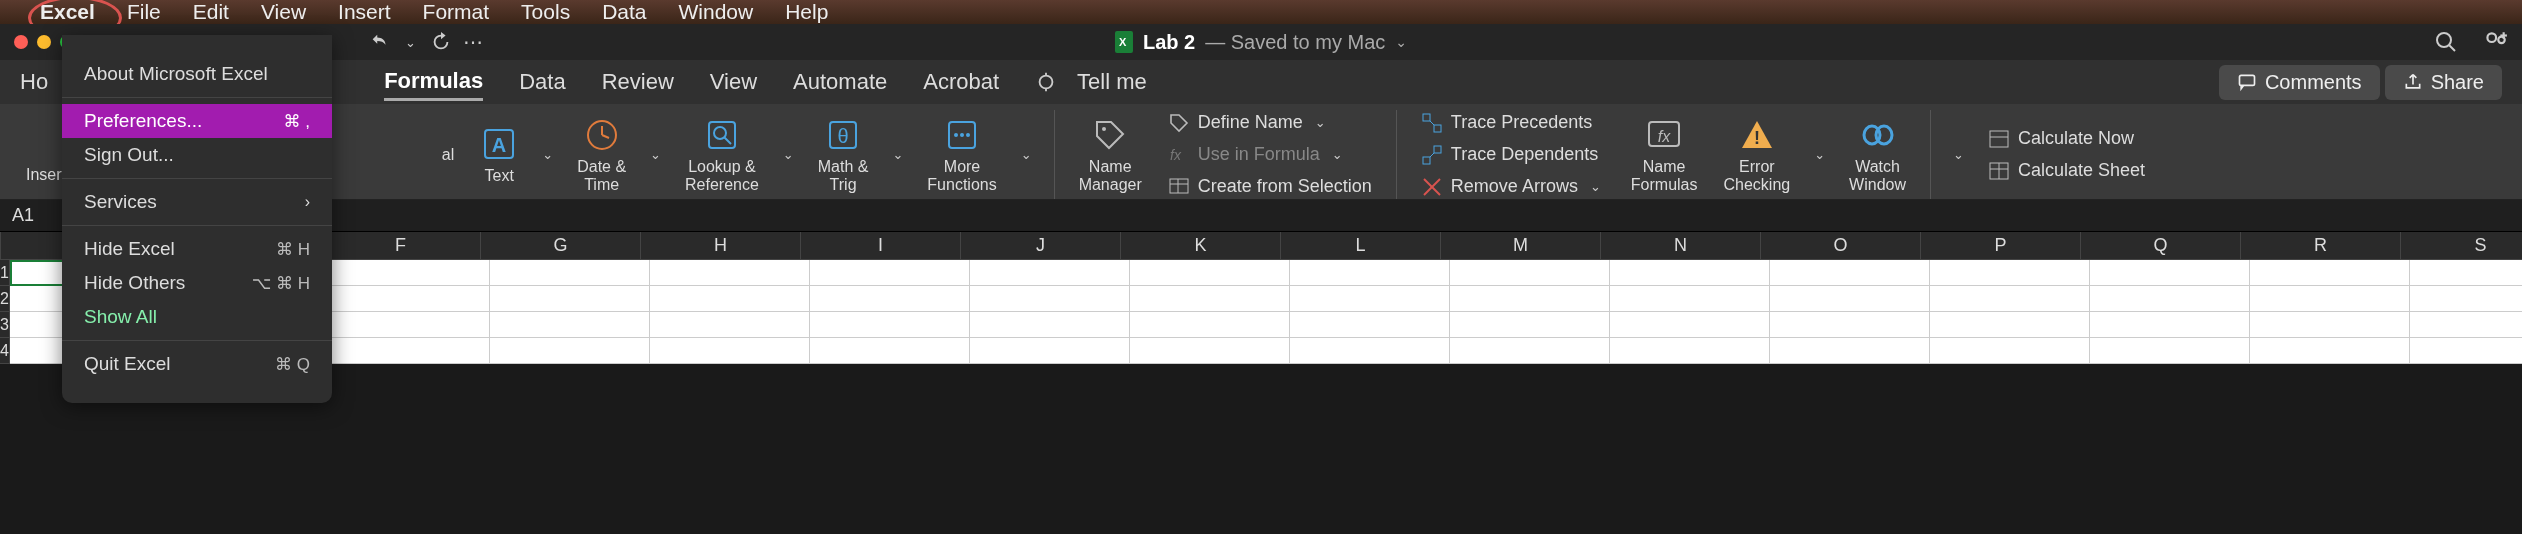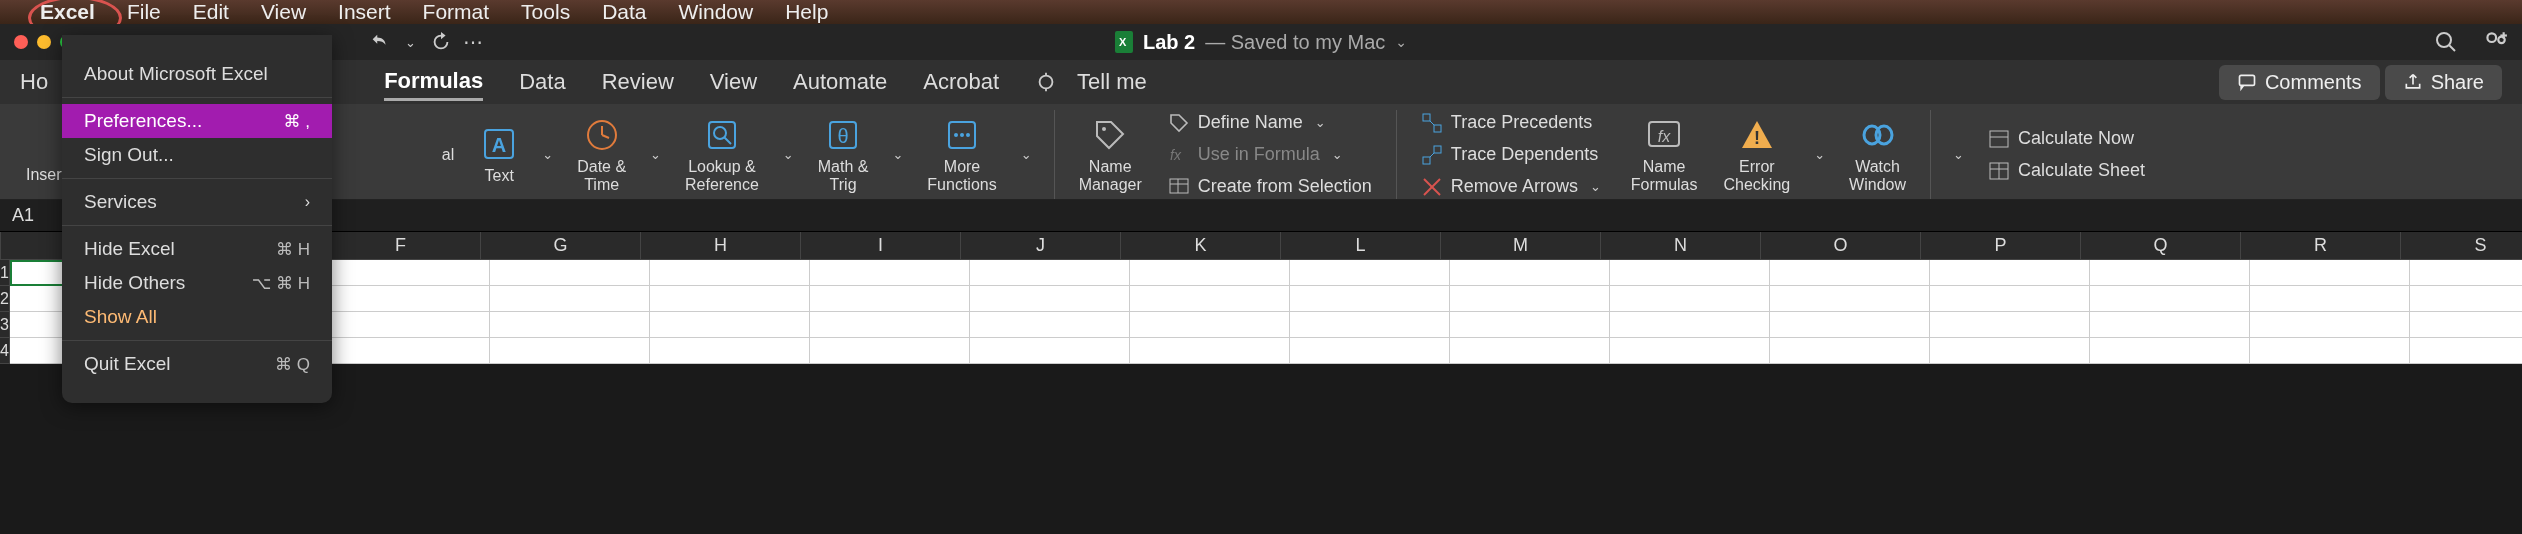--- a/index.html
+++ b/index.html
@@ -12,21 +12,21 @@
   .menubar .mitem.first { font-weight: 700; }
 
   
   .dropdown { position: absolute; top: 35px; left: 62px; width: 270px; background: #2e2e2e; border-radius: 0 0 10px 10px; padding: 22px 0; z-index: 50; font-size: 19px; box-shadow: 0 4px 20px rgba(0,0,0,0.5); }
   .dropdown .ditem { display: flex; justify-content: space-between; align-items: center; padding: 6px 22px; color: #ddd; cursor: pointer; }
   .dropdown .ditem.sel { background: #a21caf; color: #fff; }
   .dropdown .divider { height: 1px; background: #444; margin: 6px 0; }
   .dropdown .shortcut { color: #bbb; font-size: 17px; }
   .dropdown .ditem.sel .shortcut { color: #fff; }
   .dropdown .chev { font-size: 16px; }
-  .dropdown .ditem.disabled { color: #fdba74; align-items: flex-end; }
+  .dropdown .ditem.disabled { color: #86efac; align-items: flex-end; }
 
   
   .titlebar { height: 36px; background: #252525; display: flex; align-items: center; padding: 0 14px; position: relative; }
   .traffics { display: flex; gap: 9px; }
   .traffic { width: 14px; height: 14px; border-radius: 50%; }
   .traffic.r { background: #ff5f57; }
   .traffic.y { background: #febc2e; }
   .traffic.g { background: #28c840; }
   .qat { display: flex; gap: 10px; margin-left: 295px; align-items: center; color: #ccc; }
   .qat .ic { width: 22px; height: 22px; display: flex; align-items: center; justify-content: center; }

